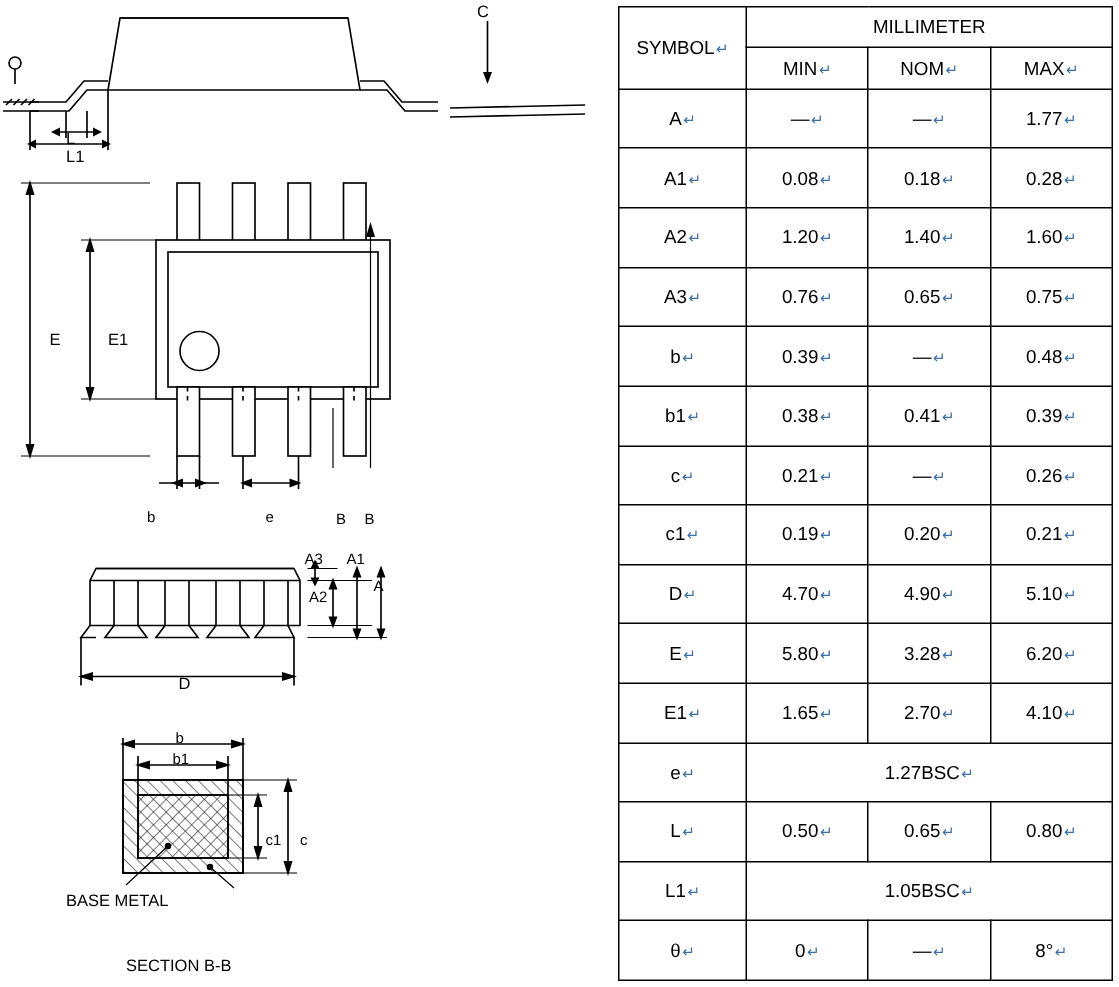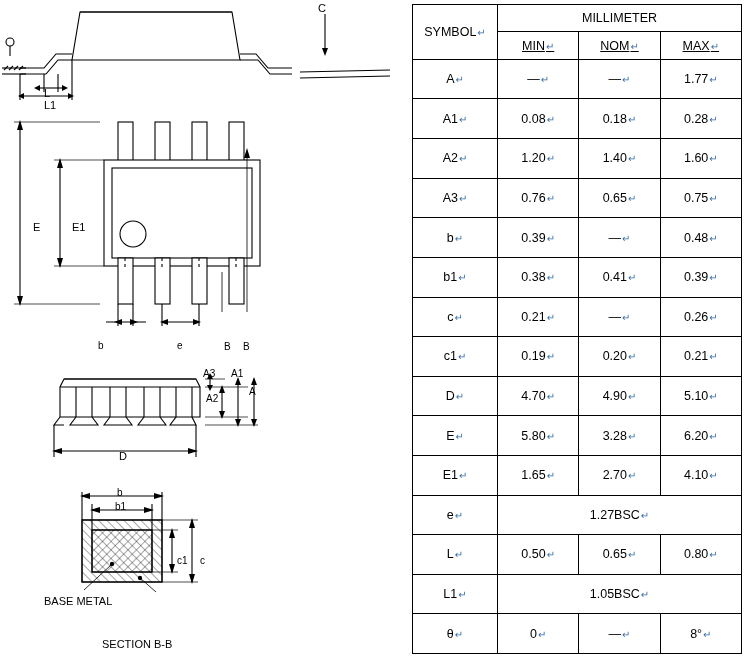--- a/index.html
+++ b/index.html
@@ -75,21 +75,20 @@
     font-size: 10px;
     vertical-align: baseline;
     padding-left: 1px;
   }
   .unit-row th {
     height: 26px;
     font-size: 12.5px;
   }
   .sub-row td {
     height: 26px;
-    text-decoration: underline;
   }
   .body-row td {
     height: 38px;
   }
 </style>
 </head>
 <body>
 
 <div class="page">
 
@@ -298,21 +297,21 @@
         <line x1="140" y1="96" x2="156" y2="110" stroke-width="0.8"></line>
         <circle cx="140" cy="96" r="1.6" fill="#000"></circle>
       </g>
     </svg>
     <div class="lbl sm" style="left:117px; top:487px;">b</div>
     <div class="lbl sm" style="left:115px; top:501px;">b1</div>
     <div class="lbl sm" style="left:200px; top:555px;">c</div>
     <div class="lbl sm" style="left:177px; top:555px;">c1</div>
     <div class="lbl" style="left:44px; top:596px;">BASE METAL</div>
     <div class="lbl" style="left:149px; top:618px;margin-top:48px;">WITH PLATING</div>
-    <div class="lbl" style="left:102px; top:639px;">SECTION B-B</div>
+    <div class="lbl" style="left:84px; top:639px;">SECTION B-B</div>
   </div>
 
   <div class="table-wrap">
     <table class="dim">
       <tbody id="dim-body">
         <tr class="unit-row">
           <th class="hdr-sym" rowspan="2"><span>SYMBOL</span><span class="pil">↵</span></th>
           <th colspan="3"><span>MILLIMETER</span></th>
         </tr>
         <tr class="sub-row">

